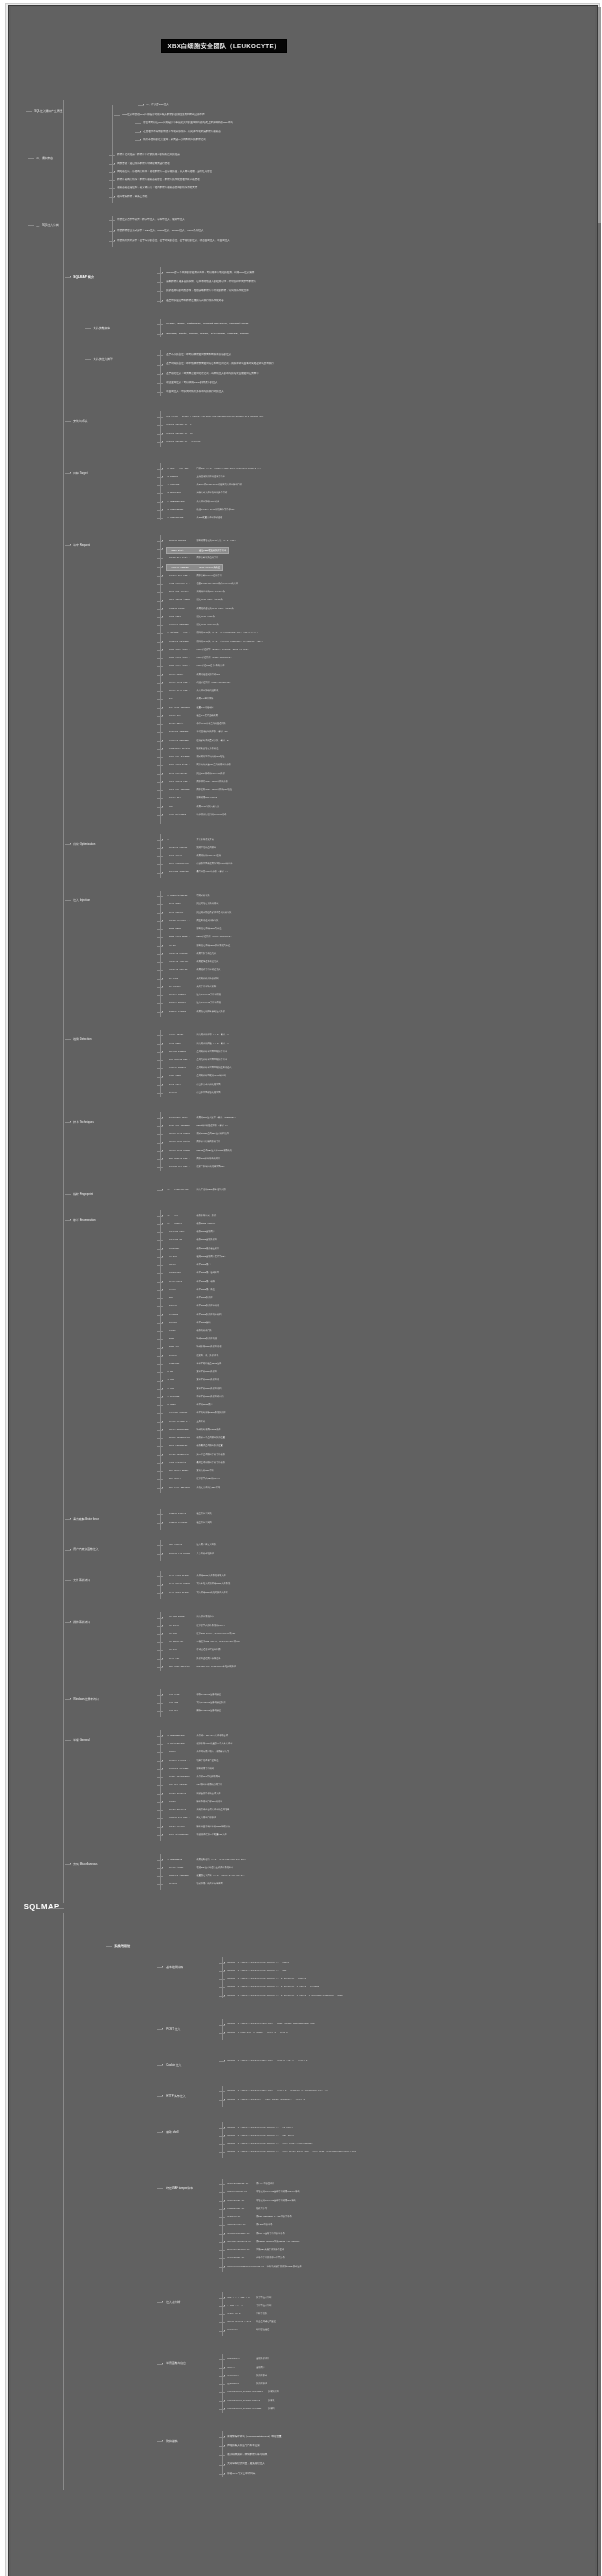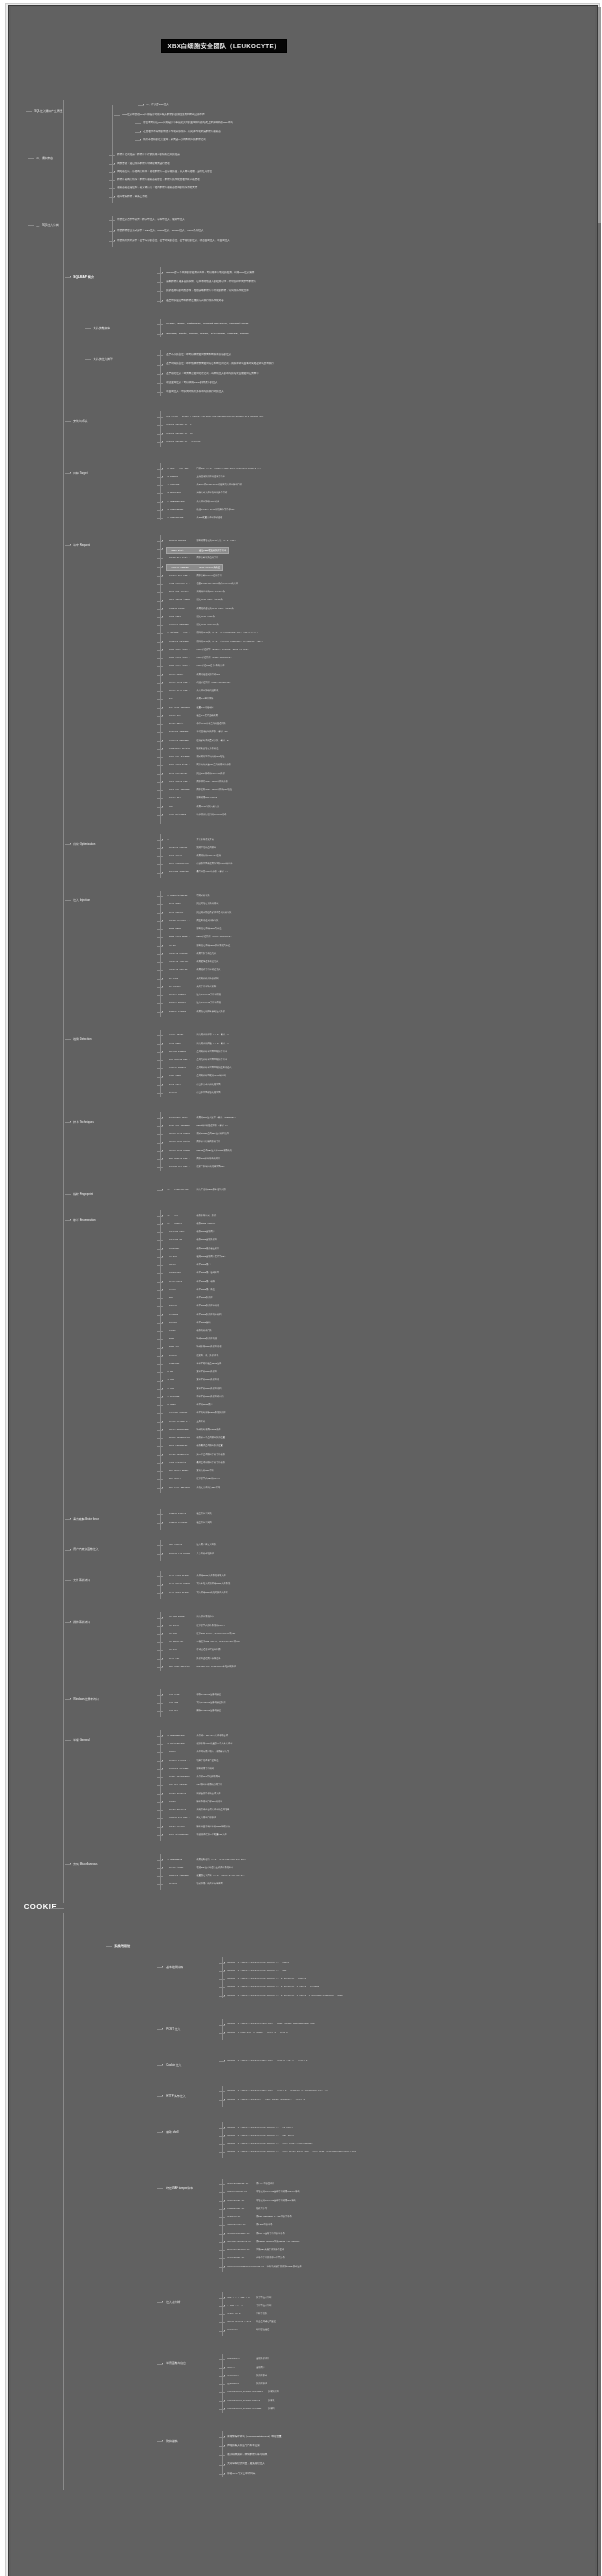--- a/index.html
+++ b/index.html
@@ -108,21 +108,21 @@
 <body>
 
 <div class="page">
   <div class="frame-outer"></div>
   <div class="frame-mid"></div>
 
   <div class="canvas" id="canvas">
 
     <div class="title-badge">XBX白细胞安全团队（LEUKOCYTE）</div>
 
-    <div class="root-node">COOKIE</div>
+    <div class="root-node">SQLMAP</div>
 
     <div class="vline" style="left:52px; top:93px; height:1803px;"></div>
     <div class="vline" style="left:52px; top:1906px; height:577px;"></div>
     <div class="hline" style="left:39px; top:1901px; width:13.4px;"></div>
 
     <div class="vline" style="left:101px; top:98px; height:98px;"></div>
     <div class="vline" style="left:101px; top:209px; height:31px;"></div>
     <div class="vline" style="left:149px; top:260px; height:36px;"></div>
     <div class="vline" style="left:149px; top:312px; height:18px;"></div>
     <div class="vline" style="left:149px; top:343px; height:46px;"></div>

